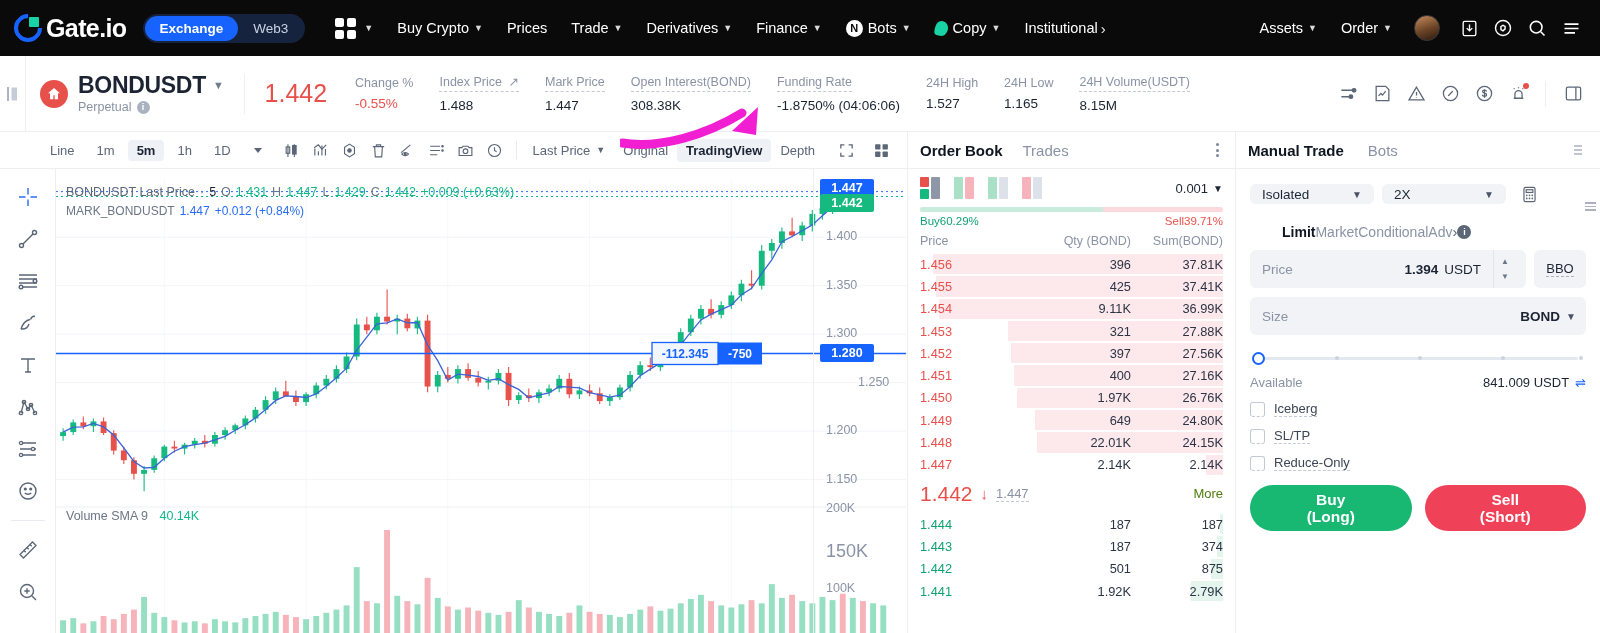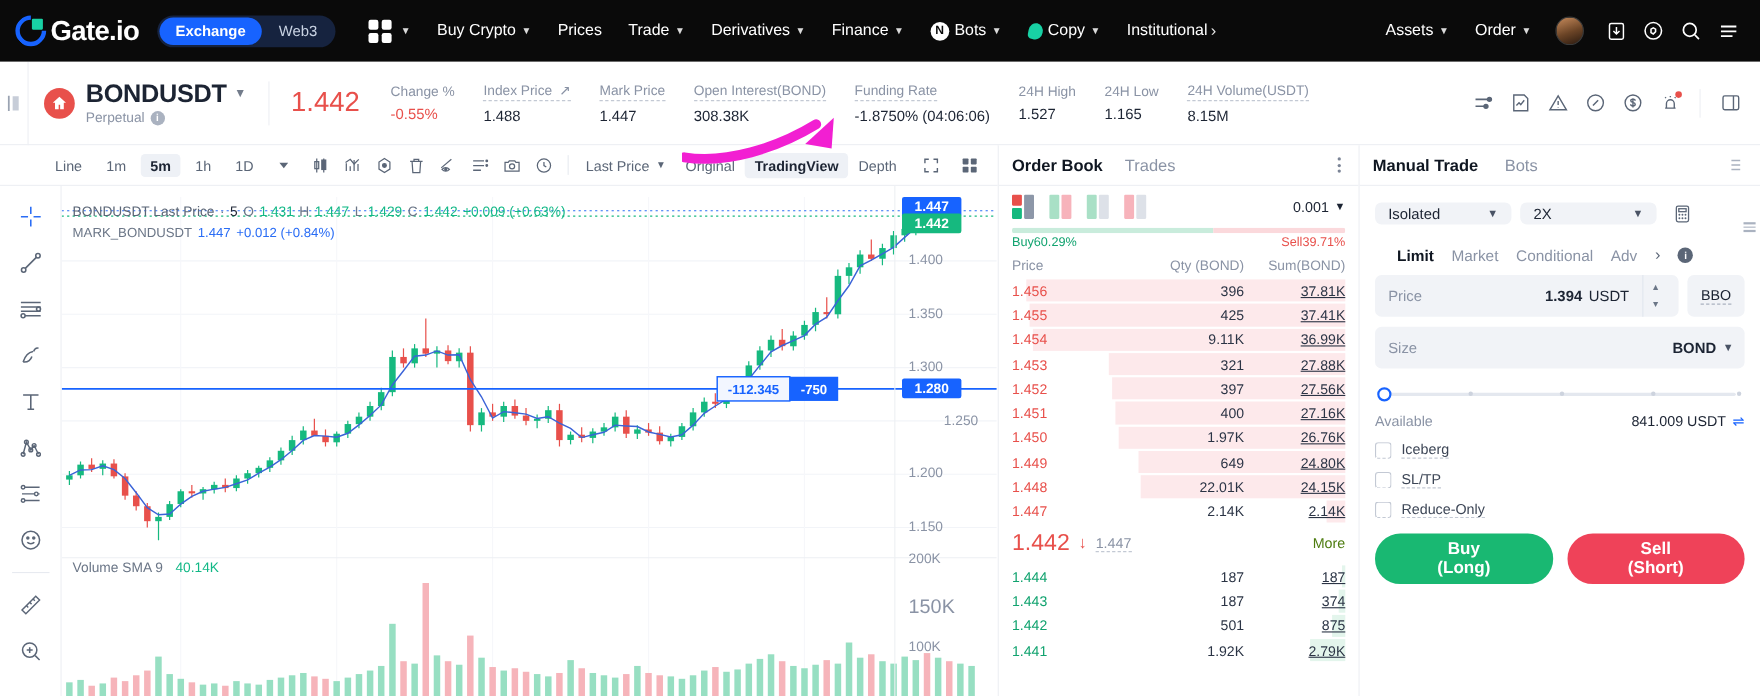--- a/index.html
+++ b/index.html
@@ -155,21 +155,21 @@
   .obhead { display:flex; padding: 7px 12px 5px; font-size:12.5px; color:#8a93a5;}
   .obhead .c1{flex:1;} .obhead .c2{width:92px;text-align:right;} .obhead .c3{width:92px;text-align:right;}
   .obrows { position:relative; }
   .obrow {
     display:flex; align-items:center; padding: 0 12px; height:22.3px; font-size:12.8px;
     position:relative; cursor:pointer;
   }
   .obrow .bg { position:absolute; right: 12px; top:1px; bottom:1px; }
   .obrow .p { flex:1; position:relative; z-index:2; }
   .obrow .q { width:92px; text-align:right; position:relative; z-index:2; color:#2b3445;}
-  .obrow .s { width:92px; text-align:right; position:relative; z-index:2; color:#2b3445;text-decoration:underline;}
+  .obrow .s { width:92px; text-align:right; position:relative; z-index:2; color:#2b3445;}
   .ask .p { color:#e8504b; } .ask .bg { background:#fde9eb; }
   .bid .p { color:#11a36f; } .bid .bg { background:#e3f5ec; }
   .midrow {
     display:flex; align-items:center; padding: 6px 12px 7px; gap:8px;
   }
   .midprice { font-size: 21px; color:#e8504b; font-weight:400; }
   .midarrow { color:#e8504b; font-size:15px; }
   .midmark { font-size: 13px; color:#8a93a5; border-bottom:1px dashed #c3c9d4;}
   .more { margin-left:auto; font-size:13px; color:#4d7c0f; cursor:pointer;}
 
@@ -179,21 +179,21 @@
   .tptab { font-size:15px; color:#8a93a5; cursor:pointer; }
   .tptab.on { color:#0f1621; font-weight:700; }
   .tpbody { padding: 10px 14px 0; display:flex;flex-direction:column; }
   .rowflex { display:flex; gap:8px; align-items:center; }
   .sel {
     background:#f1f3f7; border-radius:6px; height:20px; display:flex;align-items:center;
     padding: 0 12px; font-size:13.5px; cursor:pointer; color:#1c2433;
   }
   .sel .cv { margin-left:auto; color:#4a5365; font-size:10px; }
   .calcbtn { width:30px;height:30px;display:flex;align-items:center;justify-content:center;cursor:pointer;}
-  .ordtabs { display:flex; align-items:center; gap:16px; margin: 14px 4px 10px; font-size:14px; color:#8a93a5;padding-left:16px;}
+  .ordtabs { display:flex; align-items:center; margin: 14px 16px 10px; font-size:14px; color:#8a93a5;padding-left:16px;}
   .ordtabs .ot.on { color:#0f1621; font-weight:700; }
   .ordtabs .ot { cursor:pointer; }
   .field {
     background:#f1f3f7; border-radius:6px; height:38px; display:flex;align-items:center;
     padding: 0 10px 0 12px; font-size:13.5px; color:#8a93a5; gap:6px;
   }
   .field .fv { margin-left:auto; color:#1c2433; font-weight:600; }
   .field .fu { color:#1c2433; }
   .stepper { display:flex;flex-direction:column; border-left:1px solid #e2e6ee; height:100%;
              justify-content:center; margin-left:6px; }

